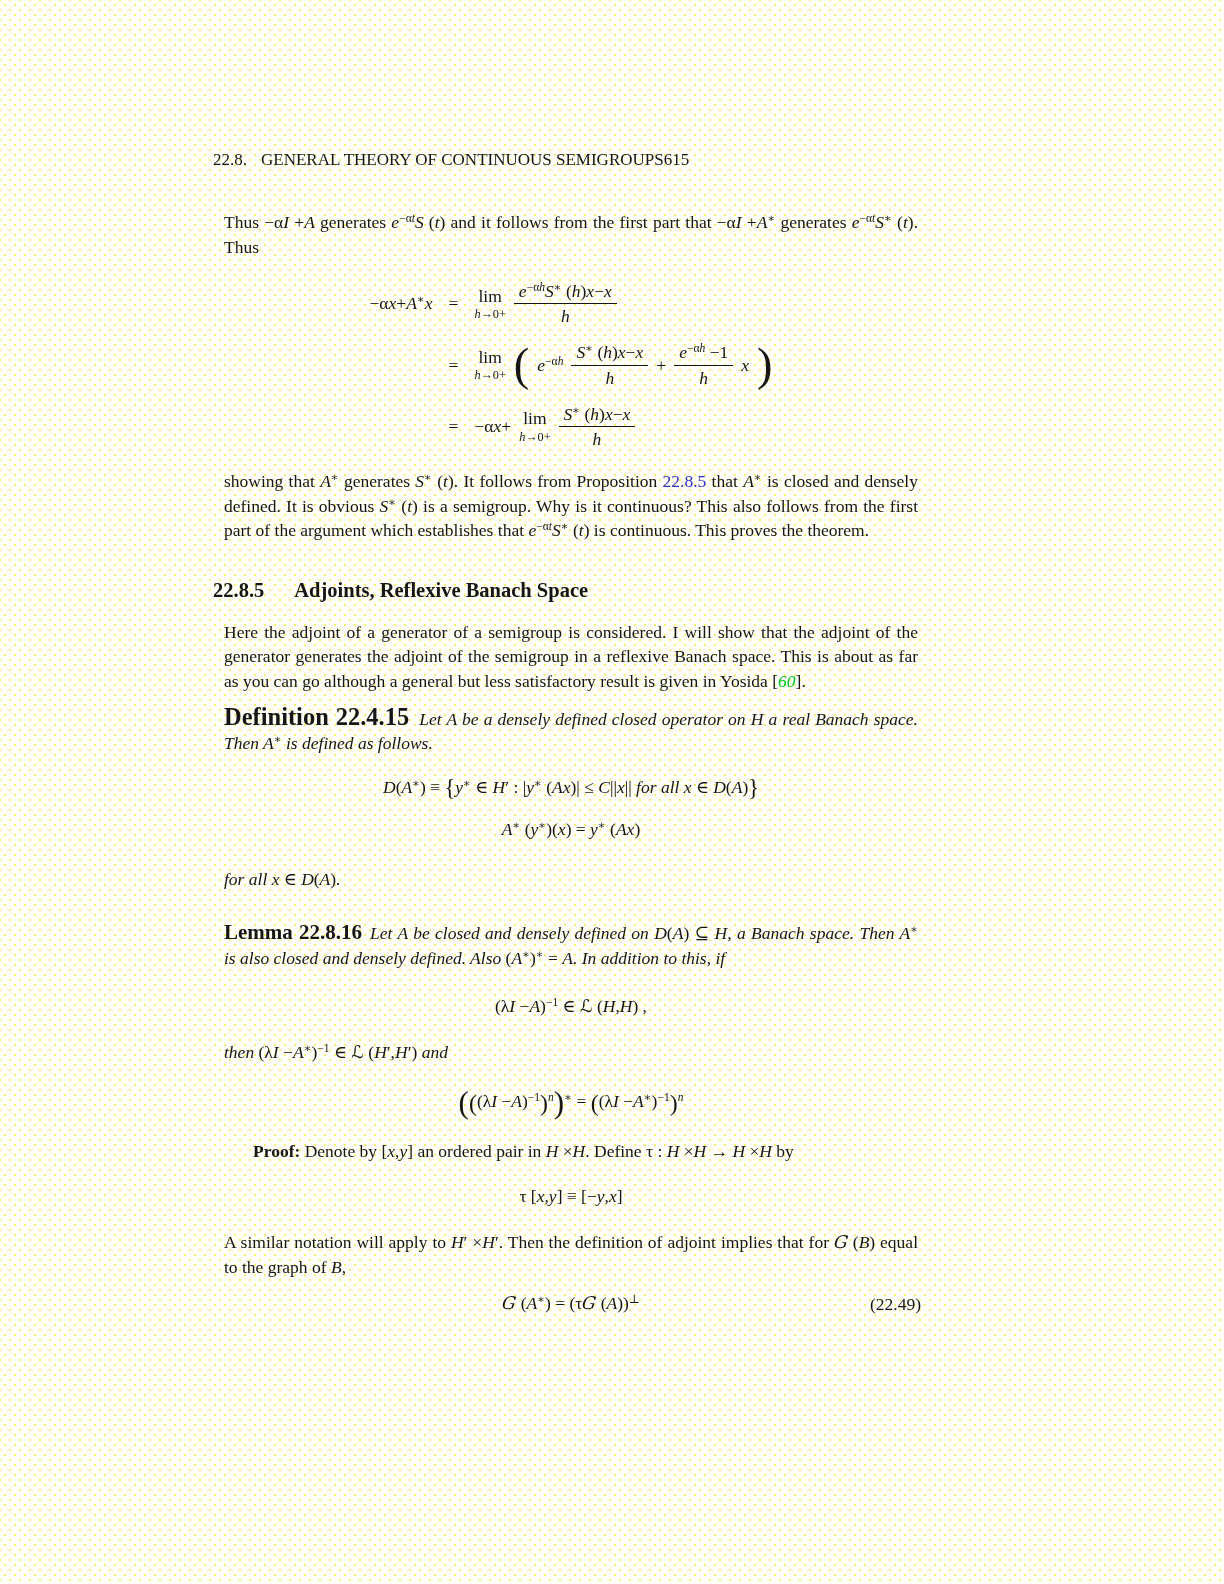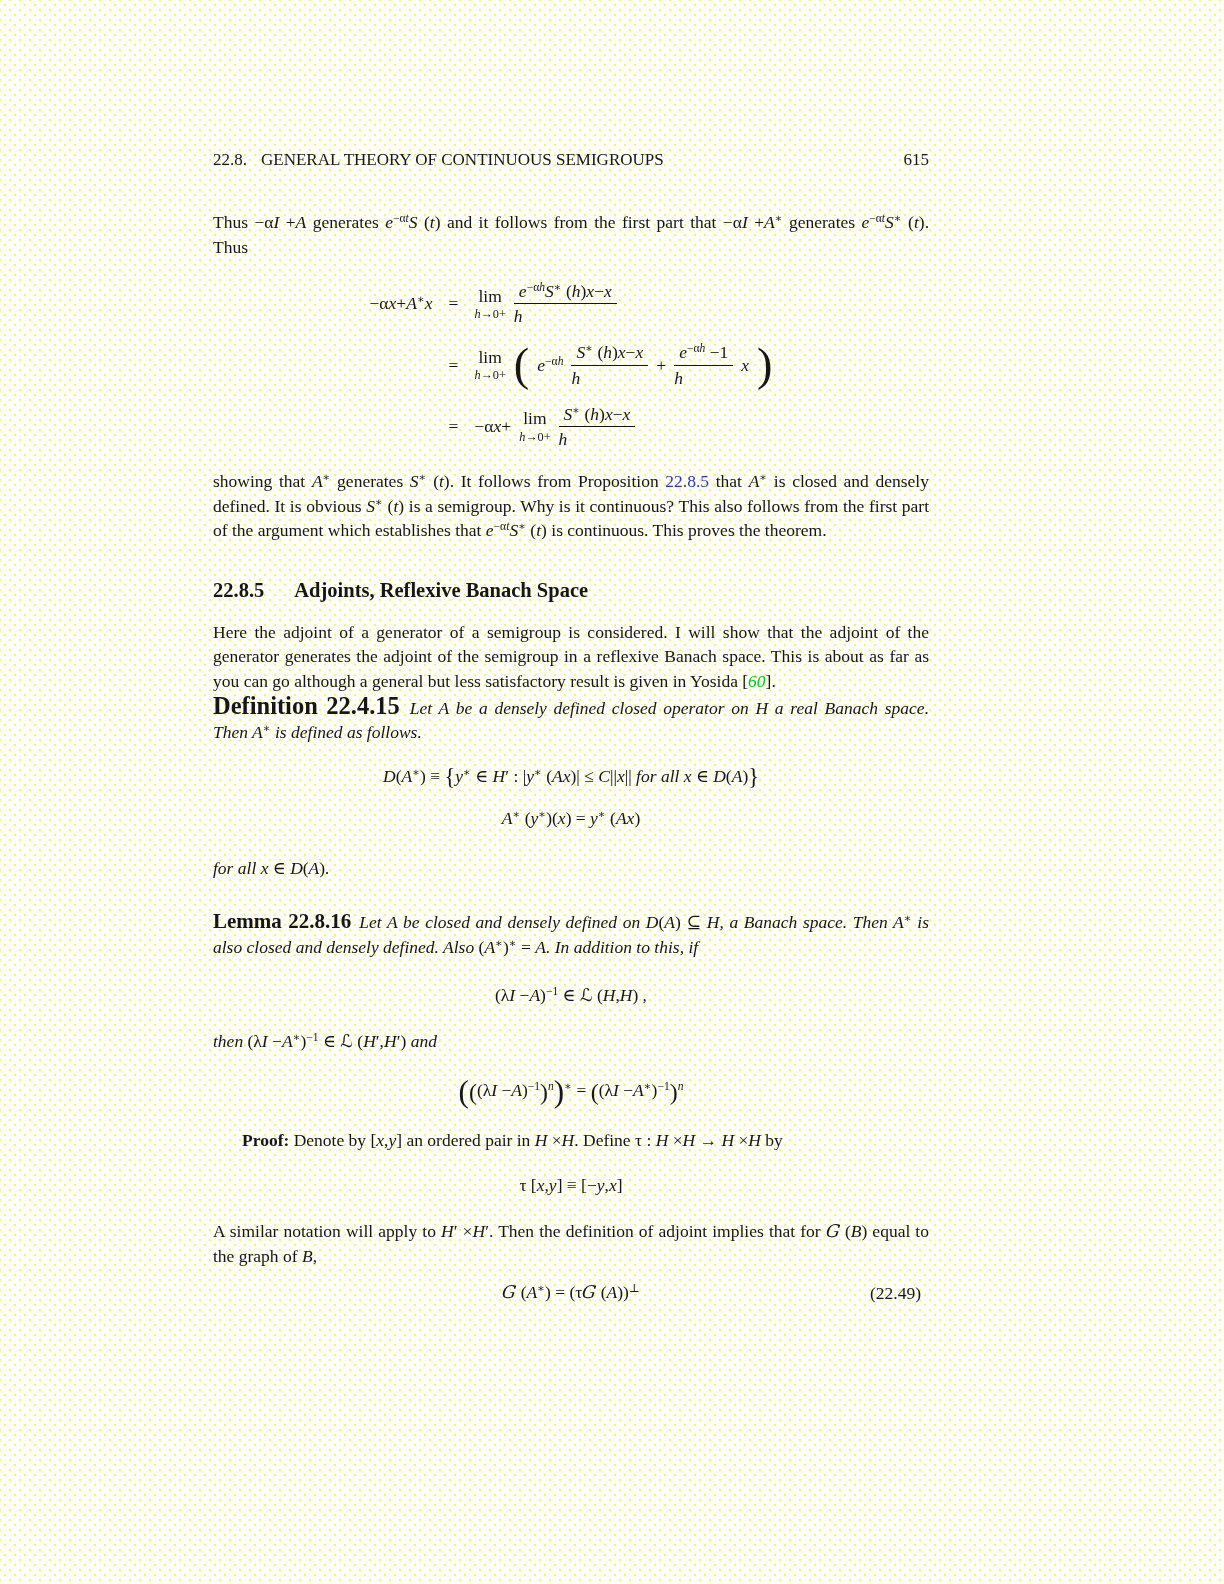--- a/index.html
+++ b/index.html
@@ -12,45 +12,45 @@
       radial-gradient(rgba(252,240,80,0.85) 0.9px, rgba(252,240,80,0) 1.5px);
     background-size: 10px 10px, 10px 10px;
     background-position: 0 0, 5px 5px;
     color: #161616;
     font-family: "Liberation Serif", "DejaVu Serif", serif;
     font-size: 17.5px;
     overflow: hidden;
   }
   .content { position:absolute; left:213px; top:150px; width:716px; }
 
-  .runhead { display:flex; justify-content:space-between; align-items:baseline;
+  .runhead { display:flex; justify-content:flex-start; align-items:baseline;
              font-size:17px; margin-bottom:40px; }
   .runhead .sec-no { margin-right:14px; }
 
-  p.body { margin:0; line-height:24.6px; text-align:justify; }
+  p.body { margin:11px; line-height:24.6px; text-align:justify; }
 
   i { font-family:"Liberation Serif","DejaVu Serif",serif; font-style:italic; }
   sup { font-size:66%; line-height:0; vertical-align:0.55em; }
   .link { color: var(--link-blue, #2f35c5); cursor:pointer; }
   .cite { color: var(--cite-green, #00c81e); cursor:pointer;font-style:italic; }
   .scr  { font-family:"DejaVu Serif","DejaVu Sans",serif; font-style:italic; }
   .scr-g{ font-style:italic; display:inline-block; transform:skewX(-8deg); font-family:"DejaVu Serif",serif; }
   .bb { font-size:128%; vertical-align:-0.08em; line-height:0; }
   .p2 { font-size:136%; vertical-align:middle; line-height:0; }
   .p3 { font-size:178%; vertical-align:middle; line-height:0; }
 
   
   .eqg { display:grid; grid-template-columns:repeat(3,max-content);
          justify-content:center; column-gap:16px; row-gap:16px;
          align-items:center; margin:22px 0 20px; }
   .cl { justify-self:end; }
   .cr { justify-self:start; display:flex; align-items:center; gap:8px; }
   .lim { display:inline-flex; flex-direction:column; align-items:center; line-height:1.05; }
   .lim .sub { font-size:70%; margin-top:3px; }
-  .frac { display:inline-flex; flex-direction:column; align-items:flex-start; line-height:1.15; }
+  .frac { display:inline-flex; flex-direction:column; align-items:center; line-height:1.15; }
   .frac .num { padding:0 5px 2px; border-bottom:1.4px solid #161616; }
   .frac .den { padding-top:2px; }
   .bp { font-size:265%; font-weight:400; line-height:0; }
 
   .disp { text-align:center; margin:20px 0; line-height:1.3; }
 
   .sec-head { font-weight:bold; font-size:20.5px; margin:36px 0 18px; }
   .sec-head .no { margin-right:30px; }
 
   .defpara { margin-top:30px; line-height:25px; text-align:justify; }

